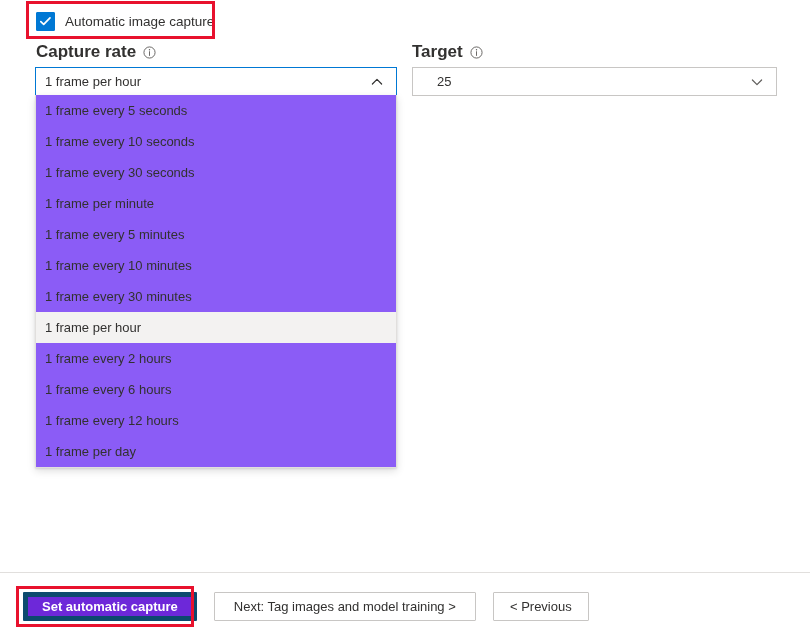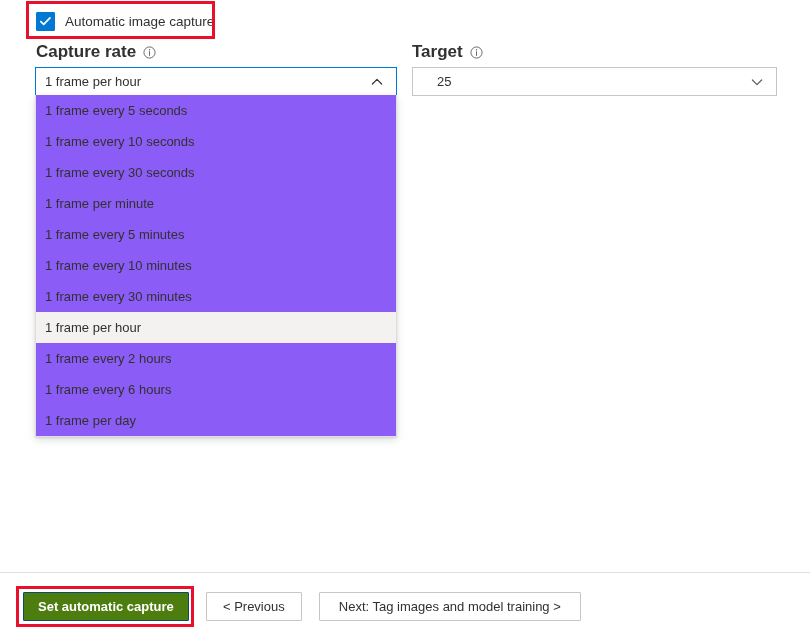--- a/index.html
+++ b/index.html
@@ -178,22 +178,22 @@
     align-items: center;
     justify-content: center;
     padding: 0 14px;
     font-size: 13px;
     font-family: "Liberation Sans", sans-serif;
     white-space: nowrap;
     cursor: pointer;
     border-radius: 1px;
   }
   .btn-primary {
-    background: #4d7c0f;
-    border: 1px solid #0c4a6e;
+    background: #6d28d9;
+    border: 5px solid #0c4a6e;
     color: #ffffff;
     font-weight: bold;
     min-width: 164px;
   }
   .btn-default {
     background: #ffffff;
     border: 1px solid #c8c6c4;
     color: #323130;
     min-width: 96px;
   }
@@ -235,20 +235,21 @@
     <div class="dd-item">1 frame every 5 seconds</div>
     <div class="dd-item">1 frame every 10 seconds</div>
     <div class="dd-item">1 frame every 30 seconds</div>
     <div class="dd-item">1 frame per minute</div>
     <div class="dd-item">1 frame every 5 minutes</div>
     <div class="dd-item">1 frame every 10 minutes</div>
     <div class="dd-item">1 frame every 30 minutes</div>
     <div class="dd-item selected">1 frame per hour</div>
     <div class="dd-item">1 frame every 2 hours</div>
     <div class="dd-item">1 frame every 6 hours</div>
+    <div class="dd-item">1 frame every 12 hours</div>
     <div class="dd-item">1 frame per day</div>
   </div>
 
 <div class="field-label" id="label-target">
   <span>Target</span>
   <span class="info-icon">
     <svg width="13" height="13" viewBox="0 0 14 14" aria-hidden="true">
       <circle cx="7" cy="7" r="6" fill="none" stroke="#605e5c" stroke-width="1"></circle>
       <circle cx="7" cy="4.1" r="0.75" fill="#605e5c"></circle>
       <path d="M7 6.1 L7 10.2" stroke="#605e5c" stroke-width="1" stroke-linecap="round"></path>
@@ -262,18 +263,18 @@
     <svg width="14" height="14" viewBox="0 0 14 14" aria-hidden="true">
       <path d="M2.4 5 L7 9.6 L11.6 5" fill="none" stroke="#605e5c" stroke-width="1.2" stroke-linecap="round" stroke-linejoin="round"></path>
     </svg>
   </span>
 </div>
 
 <div class="divider"></div>
 
 <div class="footer-bar">
   <button class="btn btn-primary">Set automatic capture</button>
+  <button class="btn btn-default" id="btn-next">Next: Tag images and model training &gt;</button>
   <button class="btn btn-default" id="btn-prev">&lt; Previous</button>
-  <button class="btn btn-default" id="btn-next">Next: Tag images and model training &gt;</button>
 </div>
 
 <div class="annot" id="annot-checkbox"></div>
 <div class="annot" id="annot-primary"></div>
 
 </body></html>

